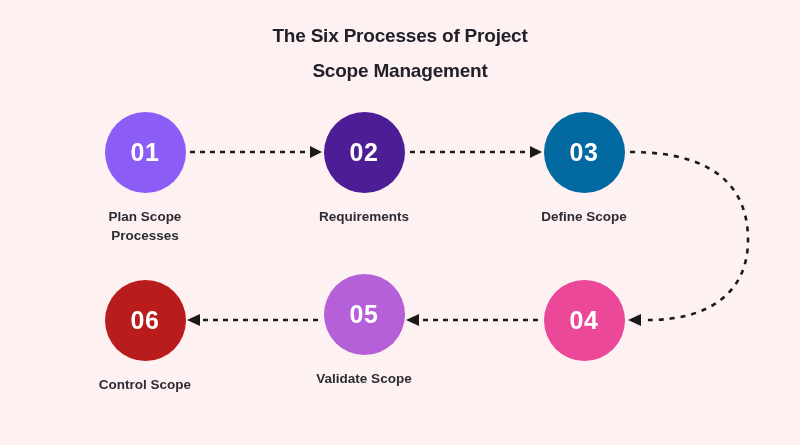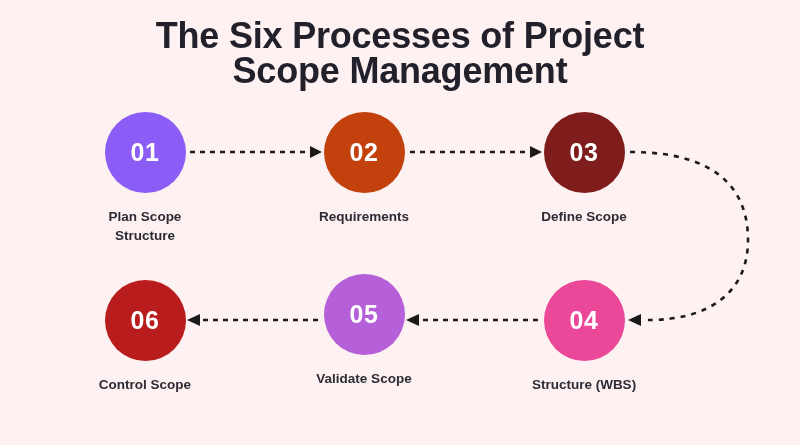--- a/index.html
+++ b/index.html
@@ -18,21 +18,21 @@
     width: 800px;
     height: 445px;
     background: #fdf2f1;
   }
   .title {
     position: absolute;
     left: 0;
     top: 18px;
     width: 800px;
     text-align: center;
-    font-size: 36px;
+    font-size: 19px;
     font-weight: bold;
     line-height: 35px;
     color: #22202b;
     letter-spacing: -0.2px;
   }
   .title-line {
     display: block;
   }
   .connectors {
     position: absolute;
@@ -102,48 +102,47 @@
     <line x1="318" y1="320" x2="195" y2="320" stroke="#1a1a1a" stroke-width="2.6" stroke-dasharray="5 5" stroke-linecap="butt"></line>
     <polygon points="187,320 200,314 200,326" fill="#1a1a1a"></polygon>
   </svg>
 
   <div class="node" style="left:145px; top:112px;">
     <div class="circle" style="background:#8b5cf6;">
       <span class="circle-num">01</span>
     </div>
     <div class="node-label">
       <span class="lbl-line">Plan Scope</span>
-      <span class="lbl-line">Structure</span>
+      <span class="lbl-line">Processes</span>
     </div>
   </div>
 
   <div class="node" style="left:364px; top:112px;">
-    <div class="circle" style="background:#c2410c;">
+    <div class="circle" style="background:#4c1d95;">
       <span class="circle-num">02</span>
     </div>
     <div class="node-label">
       <span class="lbl-line">Requirements</span>
     </div>
   </div>
 
   <div class="node" style="left:584px; top:112px;">
-    <div class="circle" style="background:#7f1d1d;">
+    <div class="circle" style="background:#0369a1;">
       <span class="circle-num">03</span>
     </div>
     <div class="node-label">
       <span class="lbl-line">Define Scope</span>
     </div>
   </div>
 
   <div class="node" style="left:584px; top:280px;">
     <div class="circle" style="background:#ec4899;">
       <span class="circle-num">04</span>
     </div>
     <div class="node-label" style="width:230px; margin-left:-30px;">
-      <span class="lbl-line">Structure (WBS)</span>
     </div>
   </div>
 
   <div class="node" style="left:364px; top:274px;">
     <div class="circle" style="background:#b55fd8;">
       <span class="circle-num">05</span>
     </div>
     <div class="node-label">
       <span class="lbl-line">Validate Scope</span>
     </div>

